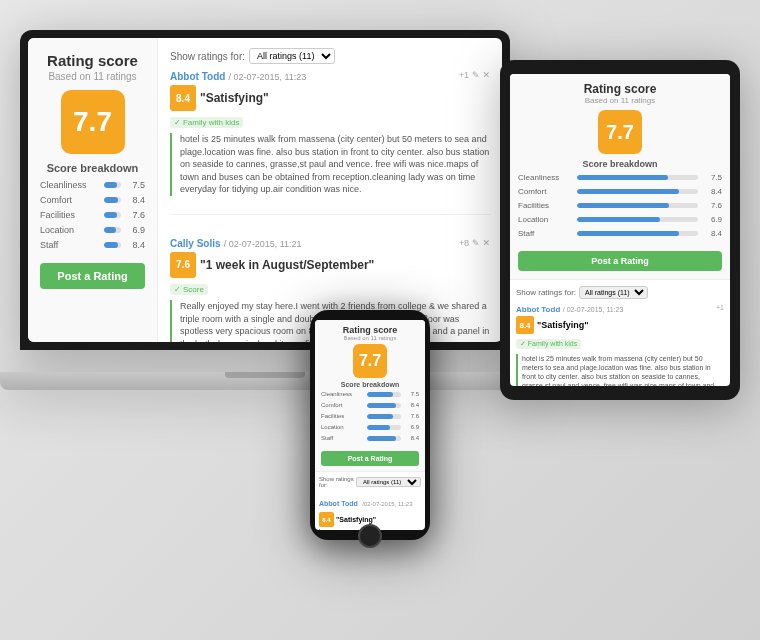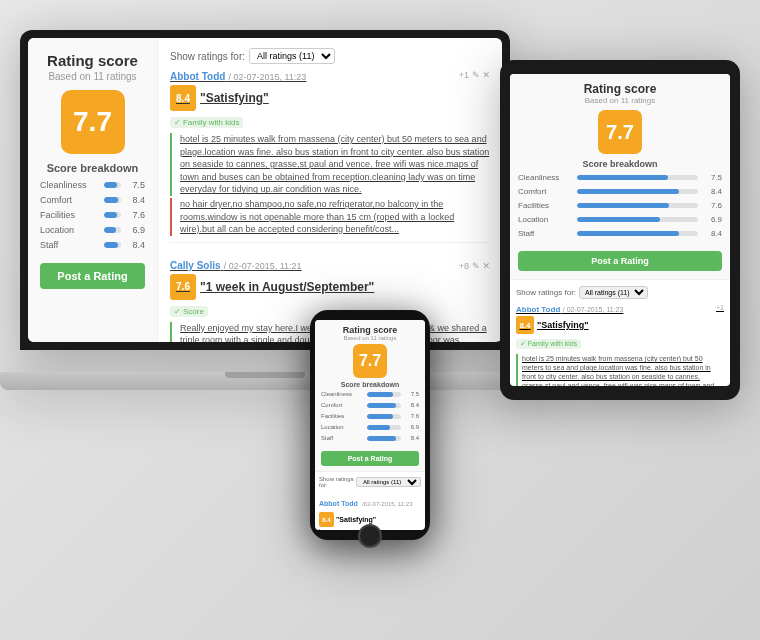--- a/index.html
+++ b/index.html
@@ -225,23 +225,22 @@
     }
     .show-ratings-select {
       border: 1px solid #ccc;
       border-radius: 3px;
       font-size: 8px;
       padding: 1px 3px;
       background: #fff;
     }
     .review-item {
       border-bottom: 1px solid #f0f0f0;
-      padding-bottom: 4px;
-      margin-bottom: 16px;
-      text-decoration: underline;
+      padding-bottom: 16px;
+      margin-bottom: 22px;
     }
     .reviewer-name {
       font-size: 9px;
       font-weight: bold;
       color: #4a90d9;
     }
     .reviewer-date {
       font-size: 8px;
       color: #999;
     }
@@ -452,25 +451,24 @@
                 <span class="action-icon">✎</span>
                 <span class="action-icon">✕</span>
               </div>
             </div>
             <div style="display:flex; align-items:center; margin-bottom:3px;">
               <span class="review-score-badge">8.4</span>
               <span class="review-title">"Satisfying"</span>
             </div>
             <div><span class="tag-pill">✓ Family with kids</span></div>
             <p class="review-body-positive">hotel is 25 minutes walk from massena (city center) but 50 meters to sea and plage.location was fine. also bus station in front to city center. also bus station on seaside to cannes, grasse,st paul and vence. free wifi was nice.maps of town and buses can be obtained from reception.cleaning lady was on time everyday for tidying up.air condition was nice.</p>
-            <p class="review-body-negative">no hair dryer,no shampoo,no safe,no refrigerator,no balcony in the rooms.window is not openable more than 15 cm (roped with a locked wire).but all can be accepted considering benefit/cost...</p>
           </div>
 
           <div class="review-item">
-            <div style="display:flex; justify-content:space-between; align-items:flex-end; margin-bottom:3px;gap:8px;">
+            <div style="display:flex; justify-content:space-between; align-items:center; margin-bottom:3px;gap:8px;">
               <div>
                 <span class="reviewer-name">Cally Solis</span>
                 <span class="reviewer-date"> / 02-07-2015, 11:21</span>
               </div>
               <div class="review-actions">
                 <span class="action-icon">+8</span>
                 <span class="action-icon">✎</span>
                 <span class="action-icon">✕</span>
               </div>
             </div>

